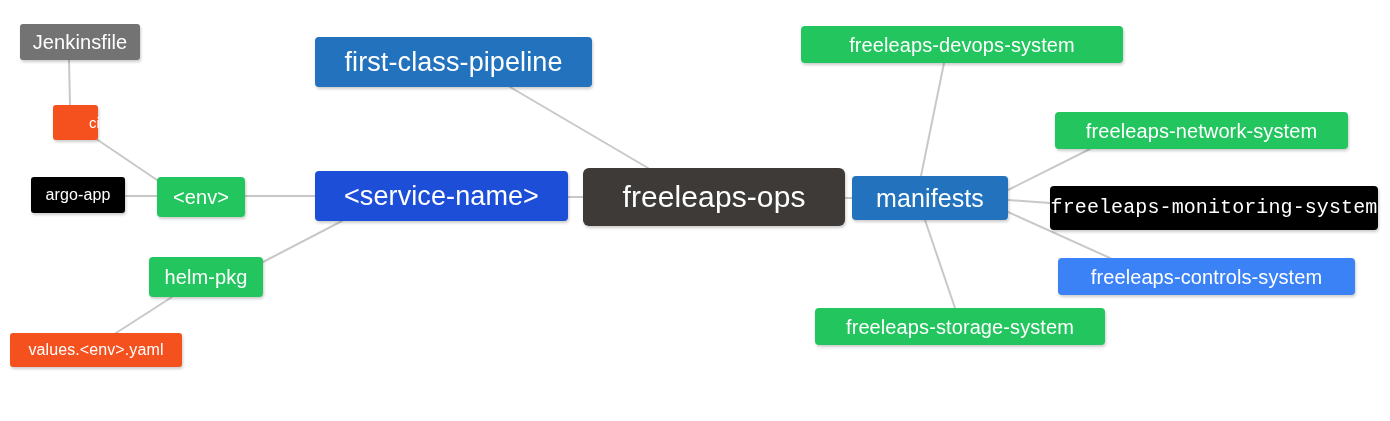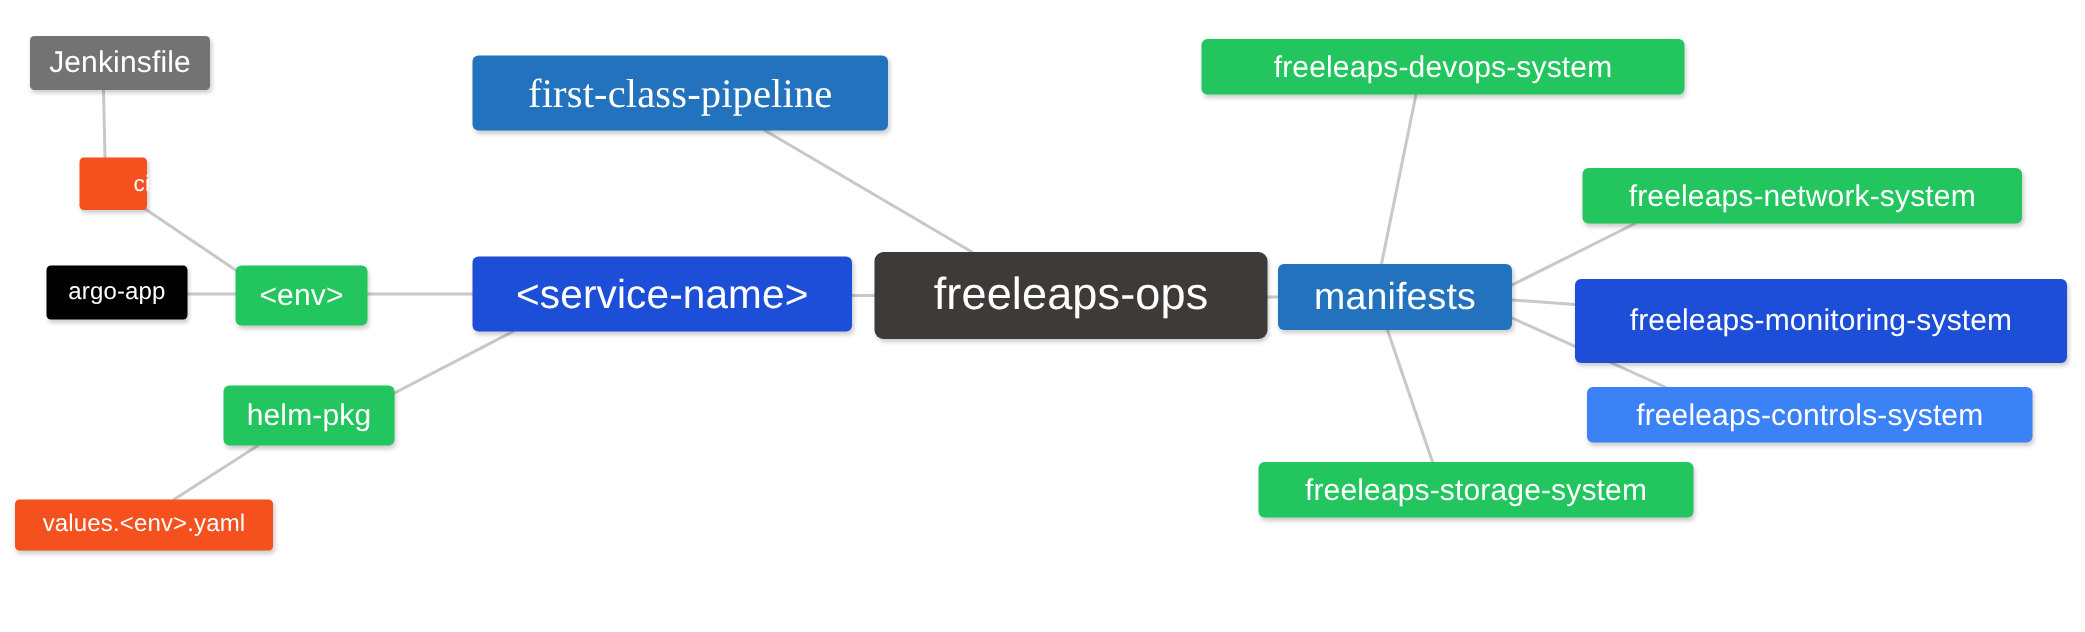--- a/index.html
+++ b/index.html
@@ -80,41 +80,41 @@
       </div>
       <div class="node" style="left: 157px; top: 177px; width: 88px; height: 40px; background: rgb(34, 197, 94); font-size: 20px;">
         <span>&lt;env&gt;</span>
       </div>
       <div class="node" style="left: 149px; top: 257px; width: 114px; height: 40px; background: rgb(34, 197, 94); font-size: 20px; justify-content: center;">
         <span>helm-pkg</span>
       </div>
       <div class="node tiny" style="left: 10px; top: 333px; width: 172px; height: 34px; background: rgb(244, 81, 30); font-size: 16px;">
         <span>values.&lt;env&gt;.yaml</span>
       </div>
-      <div class="node" style="left: 315px; top: 37px; width: 277px; height: 50px; background: rgb(34, 114, 189); font-size: 27px; font-family: Liberation Serif, serif;">
+      <div class="node" style="left: 315px; top: 37px; width: 277px; height: 50px; background: rgb(34, 114, 189); font-size: 27px;">
         <span>first-class-pipeline</span>
       </div>
       <div class="node" style="left: 315px; top: 171px; width: 253px; height: 50px; background: #1d4ed8; font-size: 27px;">
         <span>&lt;service-name&gt;</span>
       </div>
       <div class="node root" style="left: 583px; top: 168px; width: 262px; height: 58px; background: rgb(62, 58, 56); font-size: 30px;">
         <span>freeleaps-ops</span>
       </div>
       <div class="node" style="left: 852px; top: 176px; width: 156px; height: 44px; background: rgb(34, 114, 189); font-size: 25px;">
         <span>manifests</span>
       </div>
       <div class="node" style="left: 801px; top: 26px; width: 322px; height: 37px; background: rgb(34, 197, 94); font-size: 20px;">
         <span>freeleaps-devops-system</span>
       </div>
       <div class="node" style="left: 1055px; top: 112px; width: 293px; height: 37px; background: rgb(34, 197, 94); font-size: 20px;">
         <span>freeleaps-network-system</span>
       </div>
-      <div class="node" style="left: 1050px; top: 186px; width: 328px; height: 56px; background: #1d4ed8; font-size: 20px;">
+      <div class="node" style="left: 1050px; top: 186px; width: 328px; height: 44px; background: #000000; font-size: 20px; font-family: Liberation Mono, monospace;">
         <span>freeleaps-monitoring-system</span>
       </div>
       <div class="node" style="left: 1058px; top: 258px; width: 297px; height: 37px; background: #3b82f6; font-size: 20px;">
         <span>freeleaps-controls-system</span>
       </div>
-      <div class="node" style="left: 815px; top: 308px; width: 290px; height: 37px; background: rgb(34, 197, 94); font-size: 20px; margin-left: 24px;">
+      <div class="node" style="left: 815px; top: 308px; width: 290px; height: 37px; background: rgb(34, 197, 94); font-size: 20px;">
         <span>freeleaps-storage-system</span>
       </div>
     </div>
 </div>
 
 </body></html>

